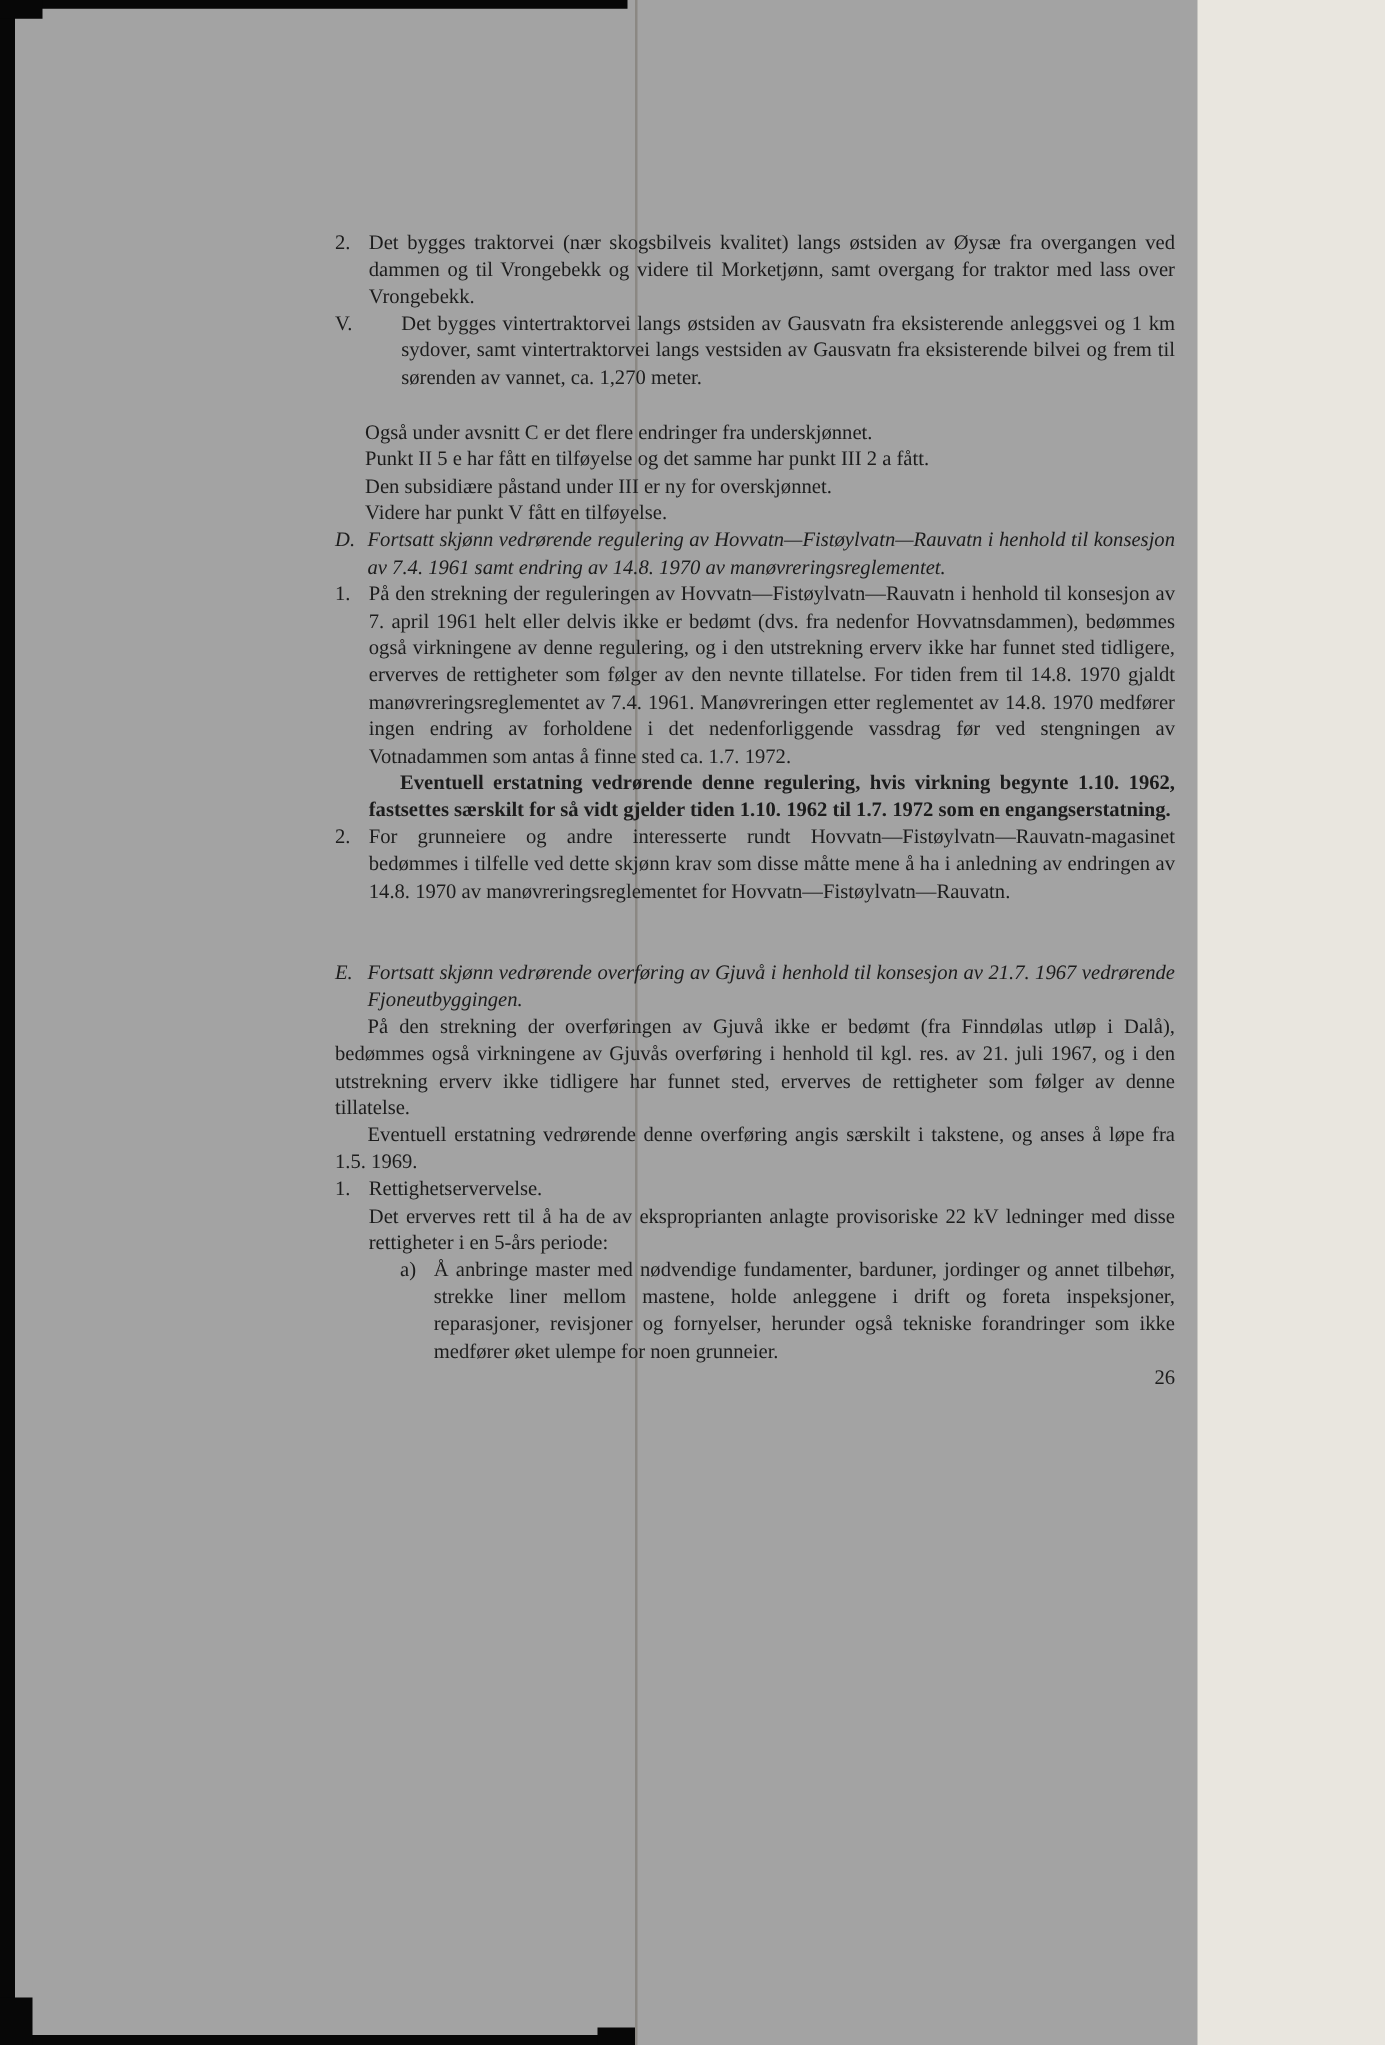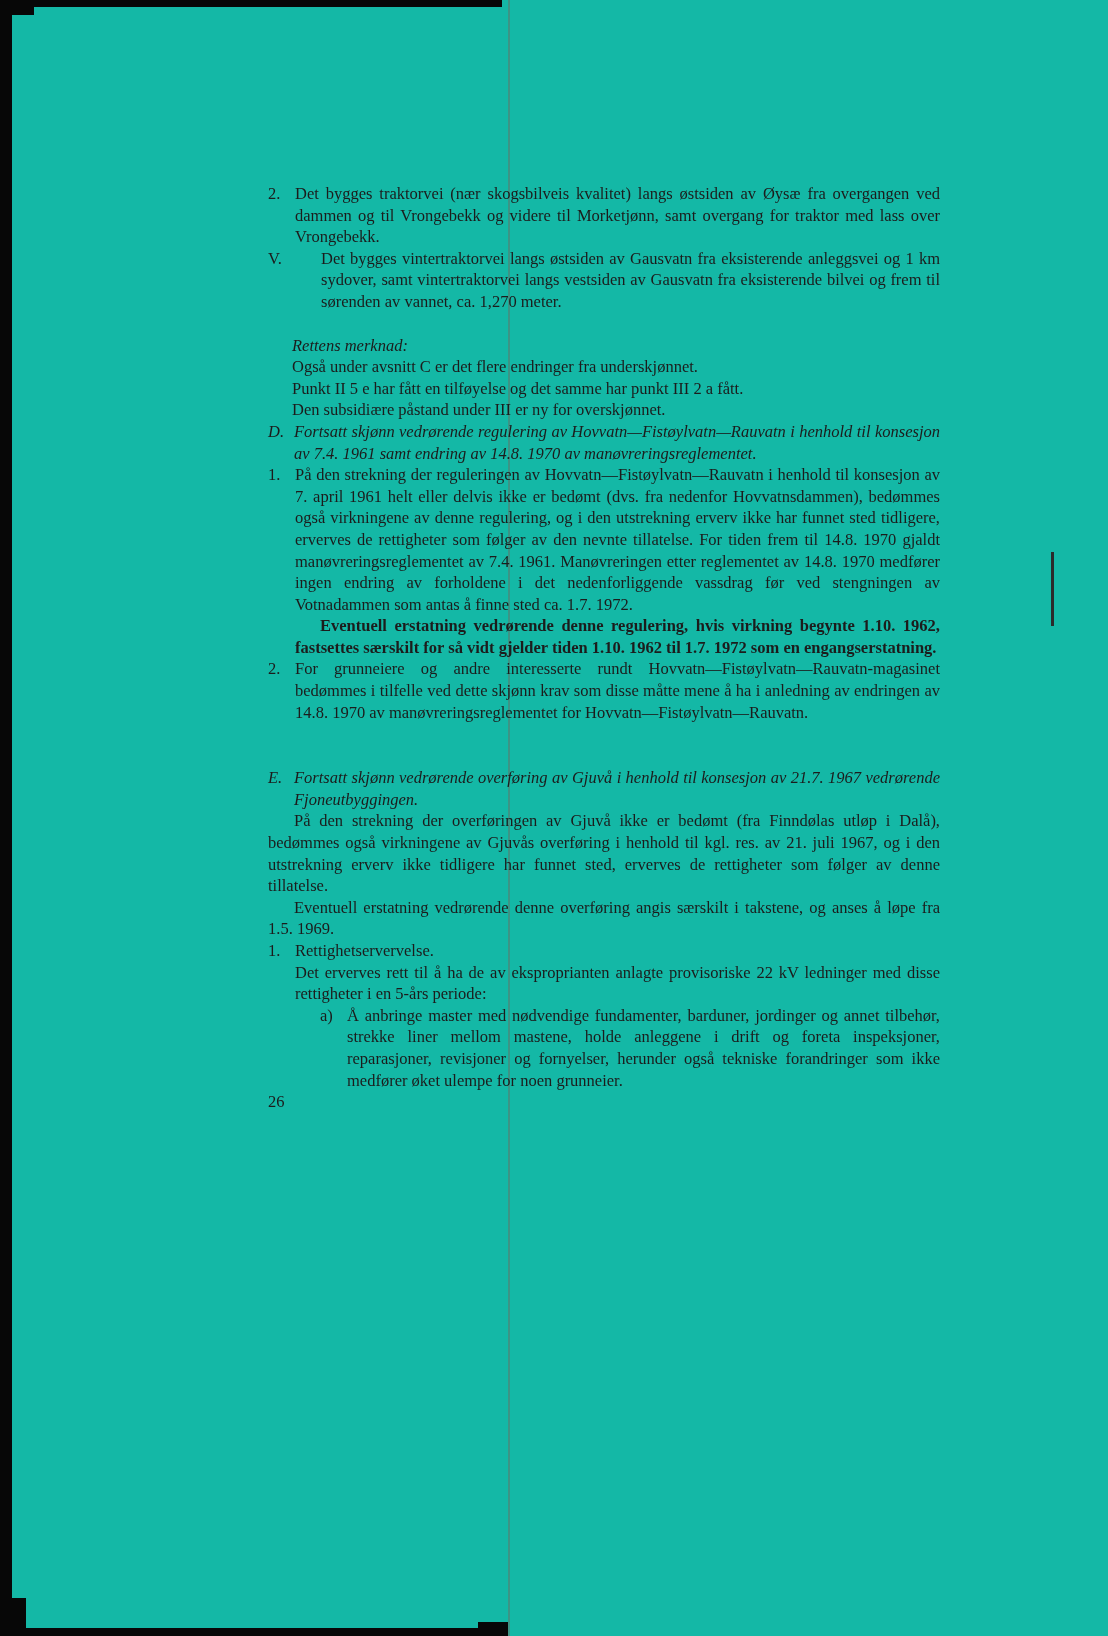--- a/index.html
+++ b/index.html
@@ -2,23 +2,23 @@
 <html lang="nb"><head>
 <meta charset="utf-8">
 <style>
   html, body {
     margin: 0;
     padding: 0;
     background: #e9e6df;
   }
   .page {
     position: relative;
-    width: 1108px;
+    width: 958px;
     height: 1636px;
-    background: #14b8a6;
+    background: #a3a3a3;
     overflow: hidden;
     font-family: "Liberation Serif", "DejaVu Serif", serif;
     color: #1c1c1c;
   }
   
   .artifact { position: absolute; z-index: 0; }
   .edge-left   { left: 0; top: 0; width: 12px; height: 1636px; background: #070707; }
   .edge-top    { left: 0; top: 0; width: 502px; height: 7px; background: #070707; }
   .corner-tl   { left: 0; top: 0; width: 34px; height: 15px; background: #070707; }
   .edge-bottom { left: 0; top: 1628px; width: 506px; height: 8px; background: #070707; }
@@ -67,21 +67,21 @@
 
   .cont-para { padding-left: 27px; text-indent: 25px; font-weight: bold; }
 
   .plain-indent { text-indent: 26px; }
 
   .f-body { padding-left: 27px; }
 
   .sub-letter { padding-left: 79px; text-indent: -27px; }
   .sub-letter .lbl { width: 27px; }
 
-  .page-num { margin-top: 14px; text-align: left; }
+  .page-num { margin-top: 14px; text-align: right; }
 </style>
 </head>
 <body>
 
 <div class="page">
 
   <div class="artifact edge-left"></div>
   <div class="artifact edge-top"></div>
   <div class="artifact corner-tl"></div>
   <div class="artifact edge-bottom"></div>
@@ -90,24 +90,24 @@
   <div class="artifact fold-line"></div>
   <div class="artifact edge-right-mark"></div>
 
   <div class="text-col">
 
     <p class="sub-num"><span class="lbl">2.</span><span>Det bygges traktorvei (nær skogsbilveis kvalitet) langs østsiden av Øysæ fra overgangen ved dammen og til Vrongebekk og videre til Morketjønn, samt overgang for traktor med lass over Vrongebekk.</span></p>
 
     <p class="roman-item"><span class="lbl">V.</span><span>Det bygges vintertraktorvei langs østsiden av Gausvatn fra eksisterende anleggsvei og 1 km sydover, samt vintertraktorvei langs vestsiden av Gausvatn fra eksisterende bilvei og frem til sørenden av vannet, ca. 1,270 meter.</span></p>
 
     <div class="court-note">
-      <p class="court-note-heading">Rettens merknad:</p>
       <p>Også under avsnitt C er det flere endringer fra underskjønnet.</p>
       <p>Punkt II 5 e har fått en tilføyelse og det samme har punkt III 2 a fått.</p>
       <p>Den subsidiære påstand under III er ny for overskjønnet.</p>
+      <p>Videre har punkt V fått en tilføyelse.</p>
     </div>
 
     <p class="section-heading"><span class="lbl">D.</span><span>Fortsatt skjønn vedrørende regulering av Hovvatn—Fistøylvatn—Rauvatn i henhold til konsesjon av 7.4. 1961 samt endring av 14.8. 1970 av manøvreringsreglementet.</span></p>
 
     <p class="num-item"><span class="lbl">1.</span><span>På den strekning der reguleringen av Hovvatn—Fistøylvatn—Rauvatn i henhold til konsesjon av 7. april 1961 helt eller delvis ikke er bedømt (dvs. fra nedenfor Hovvatnsdammen), bedømmes også virkningene av denne regulering, og i den utstrekning erverv ikke har funnet sted tidligere, erverves de rettigheter som følger av den nevnte tillatelse. For tiden frem til 14.8. 1970 gjaldt manøvreringsreglementet av 7.4. 1961. Manøvreringen etter reglementet av 14.8. 1970 medfører ingen endring av forholdene i det nedenforliggende vassdrag før ved stengningen av Votnadammen som antas å finne sted ca. 1.7. 1972.</span></p>
 
     <p class="cont-para">Eventuell erstatning vedrørende denne regulering, hvis virkning begynte 1.10. 1962, fastsettes særskilt for så vidt gjelder tiden 1.10. 1962 til 1.7. 1972 som en engangserstatning.</p>
 
     <p class="num-item tight"><span class="lbl">2.</span><span>For grunneiere og andre interesserte rundt Hovvatn—Fistøylvatn—Rauvatn-magasinet bedømmes i tilfelle ved dette skjønn krav som disse måtte mene å ha i anledning av endringen av 14.8. 1970 av manøvreringsreglementet for Hovvatn—Fistøylvatn—Rauvatn.</span></p>
 

